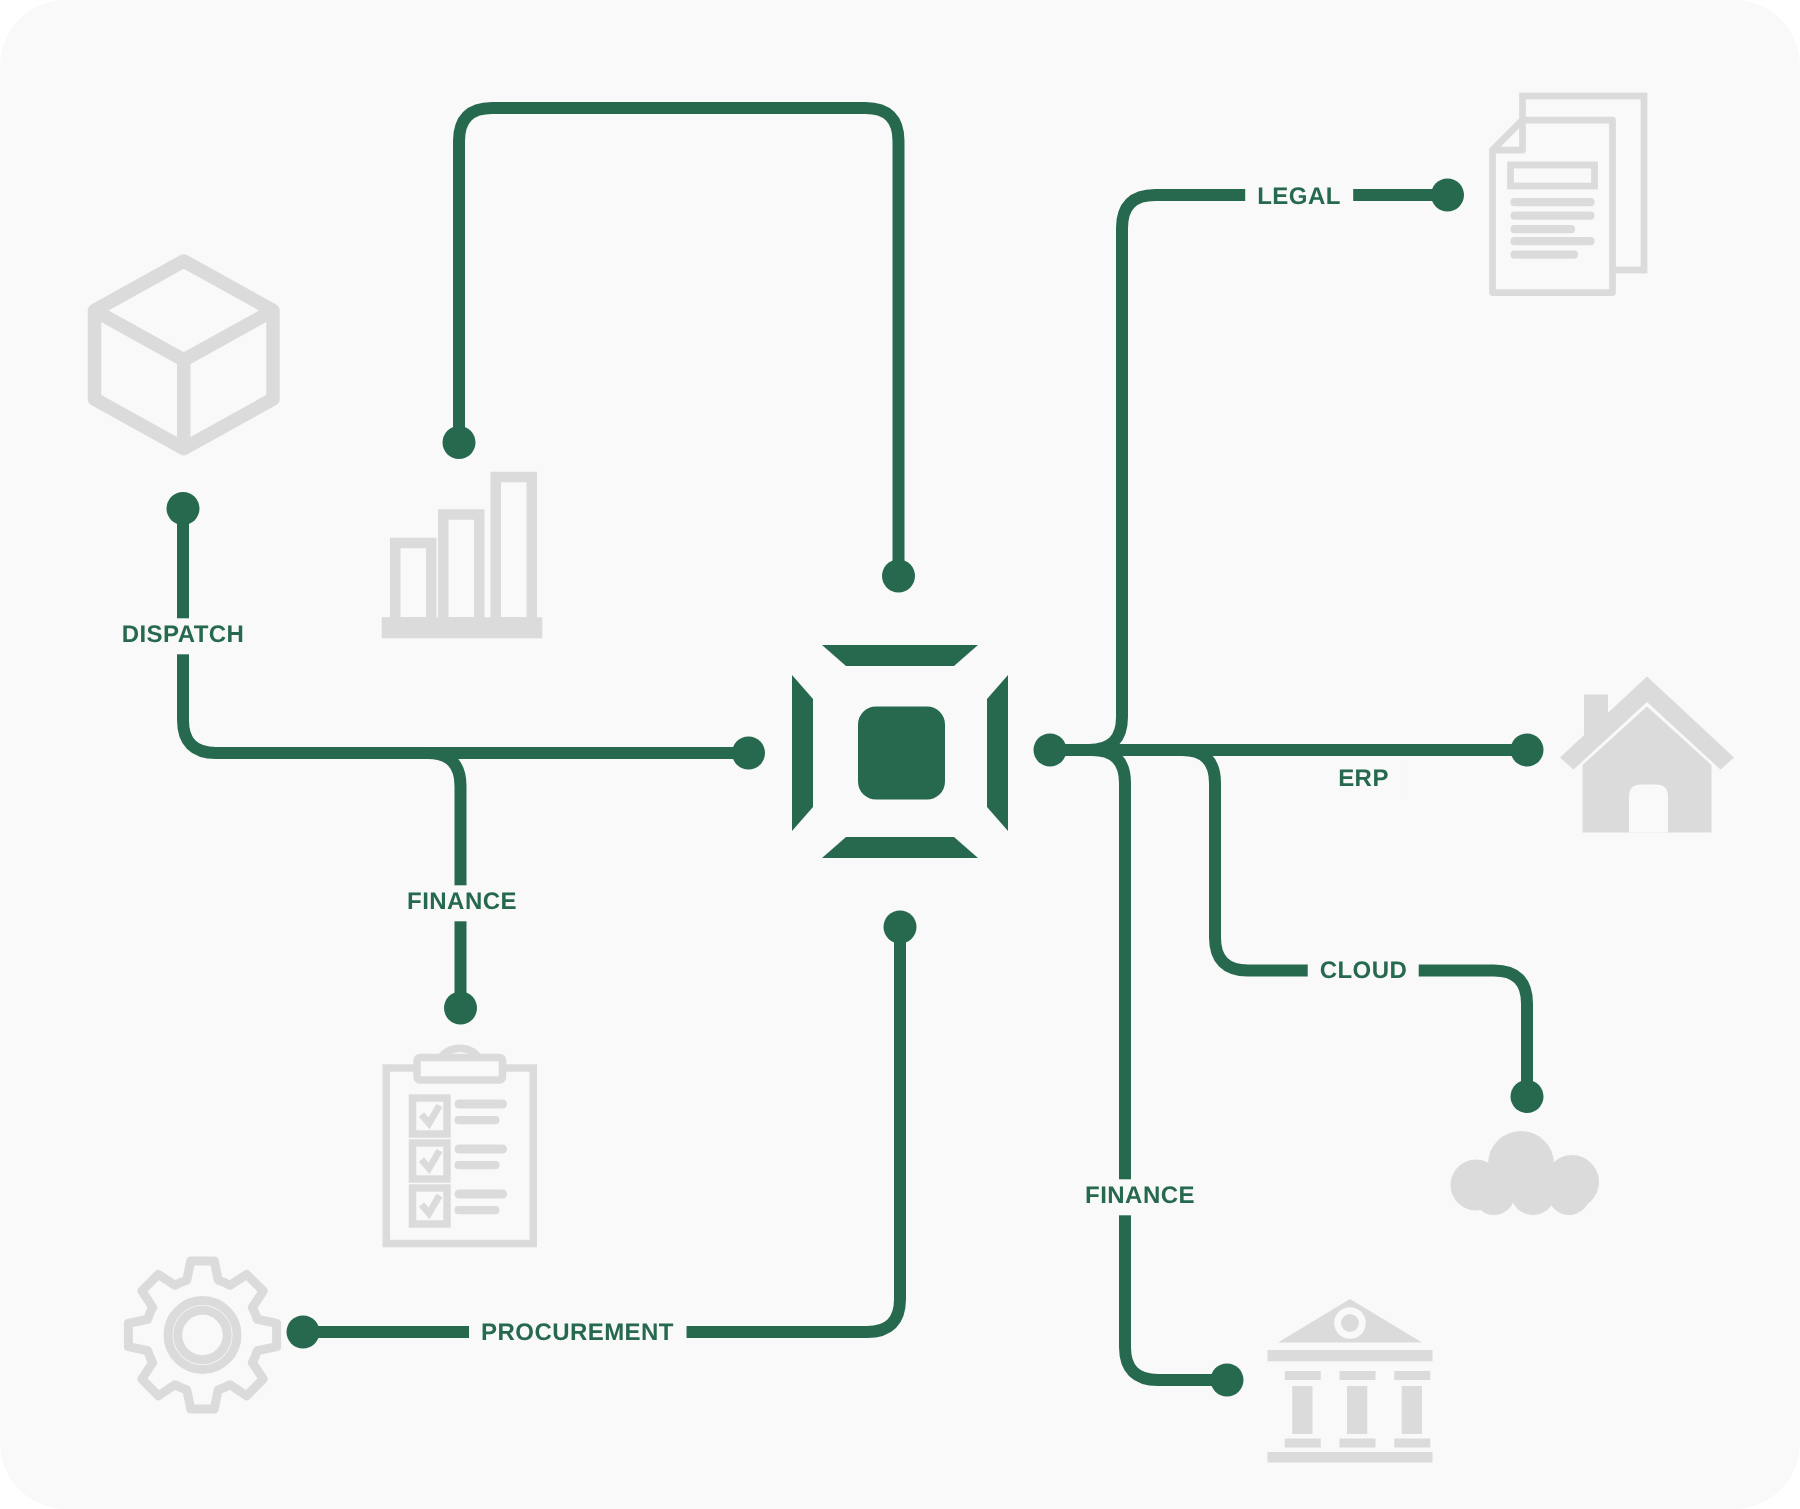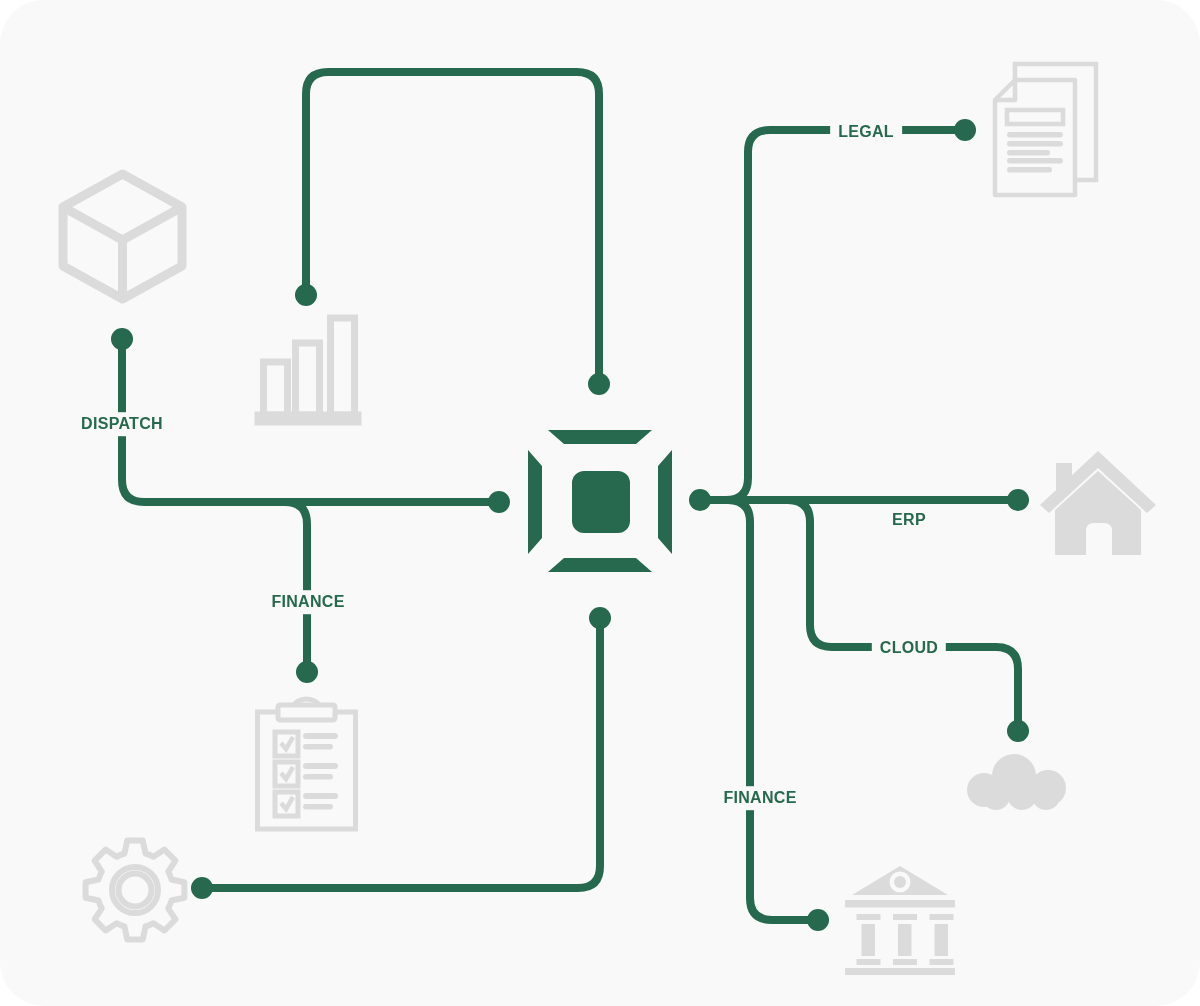--- a/index.html
+++ b/index.html
@@ -164,13 +164,14 @@
     <polygon points="0,124 0,20 14,36 14,108"></polygon>
     <rect x="44" y="41" width="58" height="62" rx="12"></rect>
   </svg>
 
   <div class="label" style="left:866px;top:132px">LEGAL</div>
   <div class="label" style="left:909px;top:520px">ERP</div>
   <div class="label" style="left:909px;top:648px">CLOUD</div>
   <div class="label" style="left:760px;top:798px">FINANCE</div>
   <div class="label" style="left:122px;top:424px">DISPATCH</div>
   <div class="label" style="left:308px;top:602px">FINANCE</div>
+  <div class="label" style="left:385px;top:889px">PROCUREMENT</div>
 </div>
 
 </body></html>

